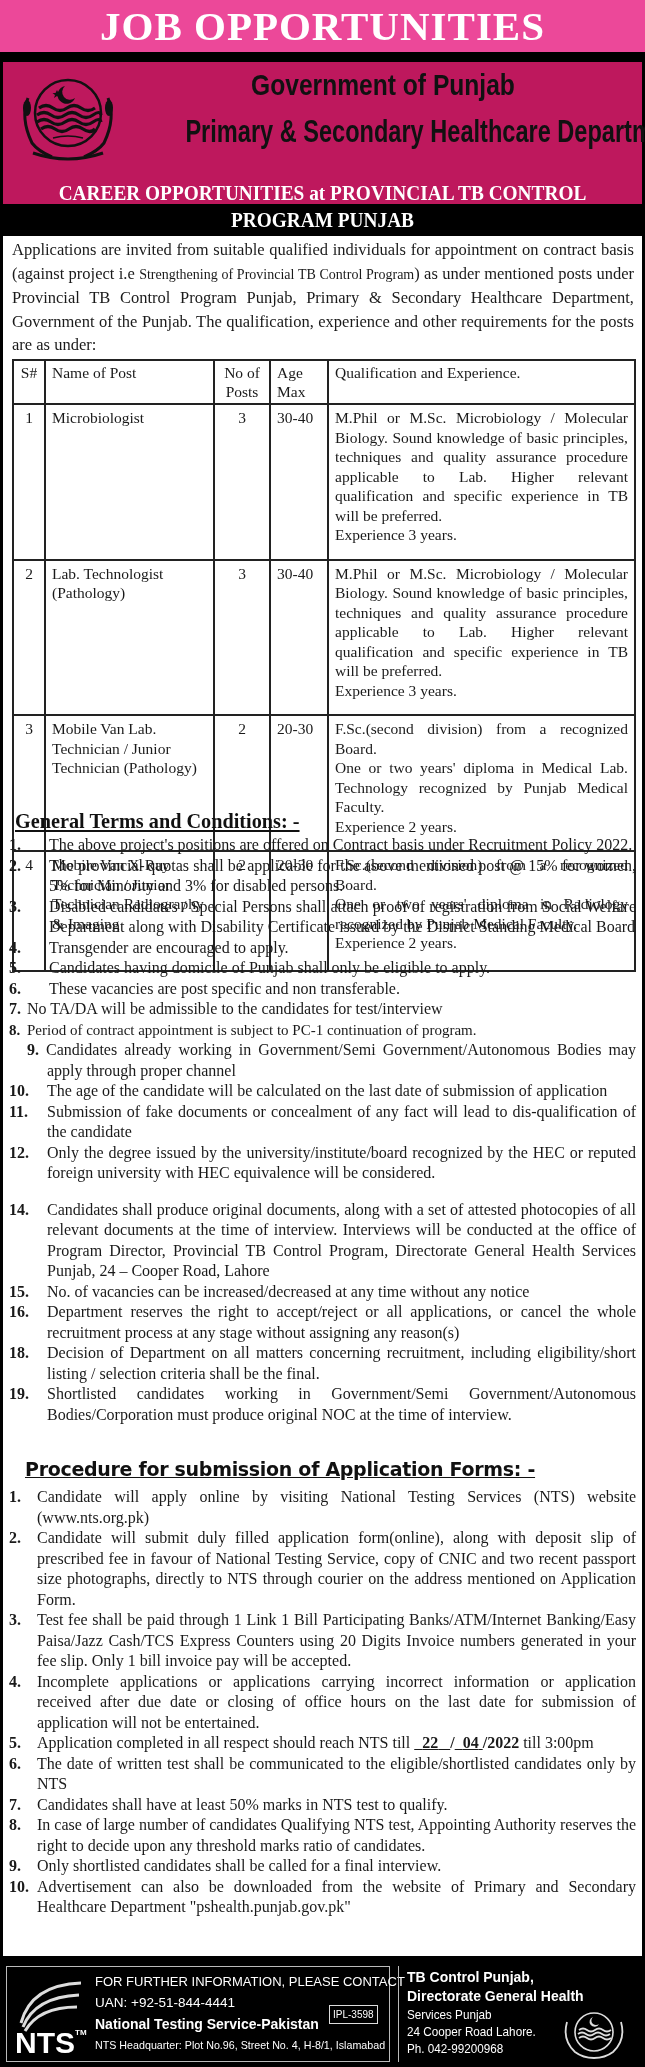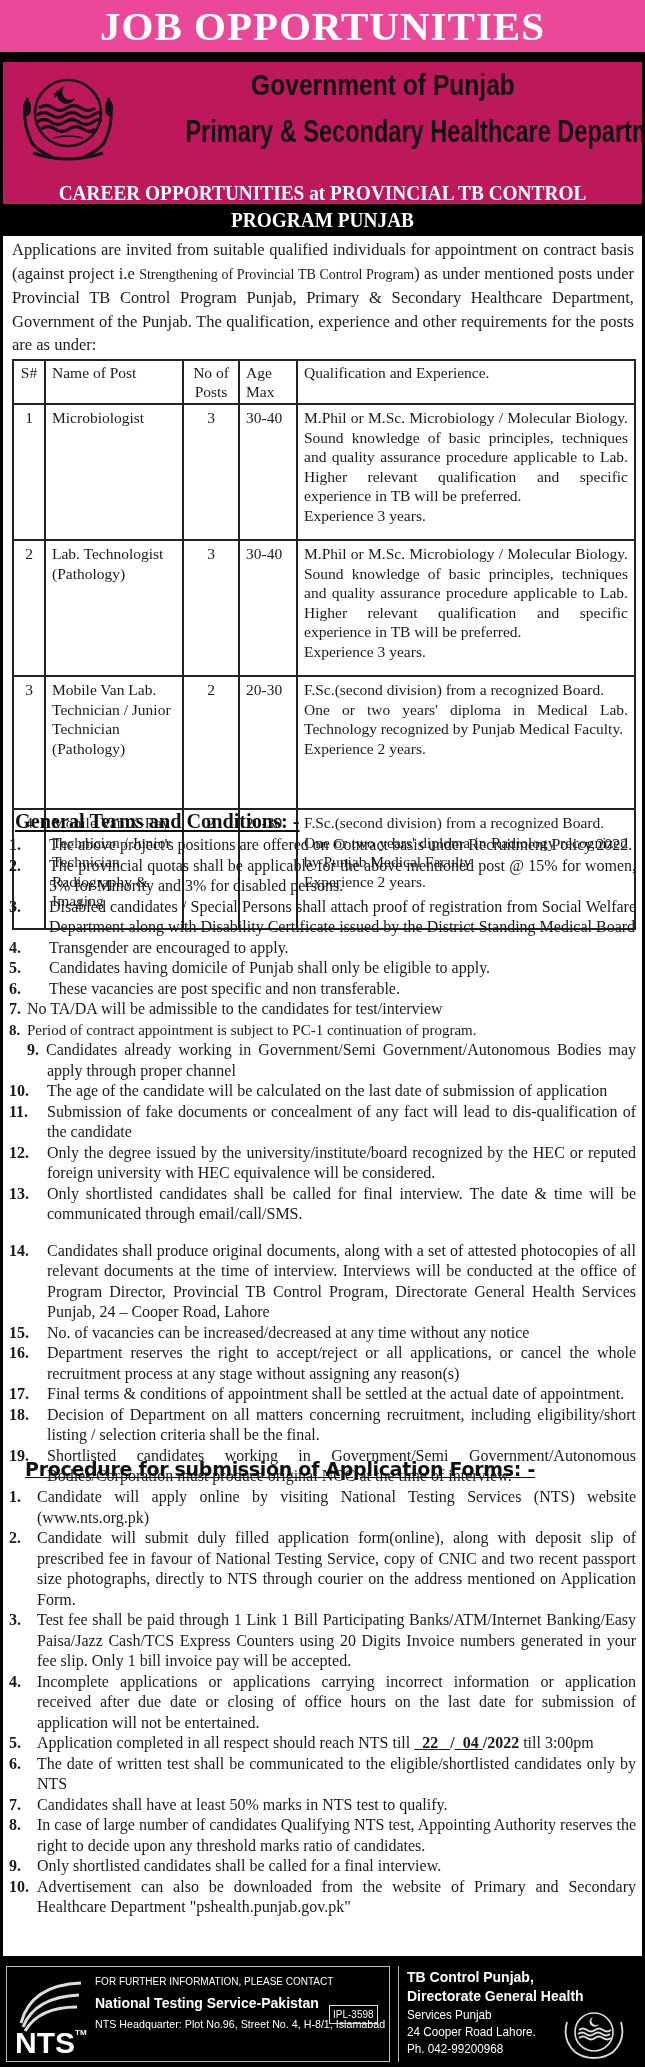--- a/index.html
+++ b/index.html
@@ -18,21 +18,21 @@
 
   .body { position: absolute; left: 3px; top: 236px; width: 639px; height: 1720px; background: #fff; }
 
   .intro { position: absolute; left: 9px; top: 2px; width: 622px; font-size: 16.5px; line-height: 23.5px; text-align: justify; color: #1a1a1a; font-family: "Liberation Serif", serif; }
   .intro .small { font-size: 14px; }
 
   table.posts { position: absolute; left: 9px; top: 123px; width: 624px; border-collapse: collapse; font-size: 15.5px; line-height: 19.5px; color: #1a1a1a; }
   table.posts th, table.posts td { border: 2px solid #222; vertical-align: top; padding: 3px 6px; text-align: left; font-weight: normal; }
   table.posts th { padding: 2px 6px; }
   table.posts .c-sn { width: 32px; text-align: center; }
-  table.posts .c-name { width: 138px; margin-left: 44px; }
+  table.posts .c-name { width: 169px; margin-left: 44px; }
   table.posts .c-num { width: 56px; text-align: center; }
   table.posts .c-age { width: 58px; }
   table.posts td.q { text-align: justify; padding-bottom: 14px; }
   table.posts td.q div { text-align: justify; }
 
   .sec-head { position: absolute; font-weight: bold; text-decoration: underline; color: #111; }
   .terms-head { left: 12px; top: 572px; font-size: 22px; font-family: "Liberation Serif", serif; transform: scaleX(0.92); transform-origin: left; }
   .proc-head { left: 22px; top: 1222px; font-size: 19px; font-family: "DejaVu Sans", sans-serif; letter-spacing: -0.3px; }
 
   ol.list { position: absolute; list-style: none; color: #1a1a1a; font-family: "Liberation Serif", serif; }
@@ -45,21 +45,21 @@
 
   .proc { left: 6px; top: 1251px; width: 627px; font-size: 16px; line-height: 20.5px; }
   .proc li { padding-left: 28px; }
 
   .u { text-decoration: underline; font-weight: bold; }
 
   .footer { position: absolute; left: 0; top: 1960px; width: 645px; height: 107px; background: #000; color: #fff; }
   .nts-box { position: absolute; left: 6px; top: 6px; width: 384px; height: 96px; border: 1px solid #bbb; }
   .nts-logo { position: absolute; left: 6px; top: 8px; width: 76px; height: 80px; }
   .nts-text { position: absolute; left: 88px; top: 4px; font-family: "Liberation Sans", sans-serif; color: #fff; }
-  .nts-text .l1 { font-size: 10px; line-height: 21px; white-space: nowrap; }
+  .nts-text .l1 { font-size: 13px; line-height: 21px; white-space: nowrap; }
   .nts-text .l2 { font-size: 13.5px; line-height: 21px; }
   .nts-text .l3 { font-size: 14px; font-weight: bold; line-height: 22px; }
   .nts-text .l4 { font-size: 11.5px; line-height: 20px; white-space: nowrap; transform: scaleX(0.93); transform-origin: left; }
   .ipl { position: absolute; left: 322px; top: 38px; border: 1px solid #ddd; padding: 0 3px; font-family: "Liberation Sans", sans-serif; font-size: 10px; line-height: 17px; color: #fff; }
 
   .tb-box { position: absolute; left: 398px; top: 6px; width: 241px; height: 96px; border-left: 1px solid #bbb; }
   .tb-text { position: absolute; left: 8px; top: 2px; font-family: "Liberation Sans", sans-serif; color: #fff; }
   .tb-text .t1 { font-size: 14px; font-weight: bold; line-height: 19px; white-space: nowrap; }
   .tb-text .t2 { font-size: 13px; line-height: 17px; white-space: nowrap; transform: scaleX(0.9); transform-origin: left; }
   .tb-logo { position: absolute; left: 160px; top: 42px; width: 70px; height: 52px; }
@@ -164,25 +164,23 @@
       <li><span class="num">3.</span><span>Disabled candidates / Special Persons shall attach proof of registration from Social Welfare Department along with Disability Certificate issued by the District Standing Medical Board</span></li>
       <li><span class="num">4.</span><span>Transgender are encouraged to apply.</span></li>
       <li><span class="num">5.</span><span>Candidates having domicile of Punjab shall only be eligible to apply.</span></li>
       <li><span class="num">6.</span><span>These vacancies are post specific and non transferable.</span></li>
       <li class="compact" style="padding-left:18px;"><span class="num">7.</span><span>No TA/DA will be admissible to the candidates for test/interview</span></li>
       <li class="compact" style="padding-left:18px;font-size:15px;"><span class="num">8.</span><span>Period of contract appointment is subject to PC-1 continuation of program.</span></li>
       <li style="padding-left:38px;text-indent:-20px;"><span style="font-weight:bold;">9.</span> <span>Candidates already working in Government/Semi Government/Autonomous Bodies may apply through proper channel</span></li>
       <li style="padding-left:38px;"><span class="num">10.</span><span>The age of the candidate will be calculated on the last date of submission of application</span></li>
       <li style="padding-left:38px;"><span class="num">11.</span><span>Submission of fake documents or concealment of any fact will lead to dis-qualification of the candidate</span></li>
       <li style="padding-left:38px;"><span class="num">12.</span><span>Only the degree issued by the university/institute/board recognized by the HEC or reputed foreign university with HEC equivalence will be considered.</span></li>
-      <li style="padding-left:38px;"><span class="num">13.</span><span>Only shortlisted candidates shall be called for final interview. The date &amp; time will be communicated through email/call/SMS.</span></li>
       <li style="padding-left:38px;margin-top:16px;"><span class="num">14.</span><span>Candidates shall produce original documents, along with a set of attested photocopies of all relevant documents at the time of interview. Interviews will be conducted at the office of Program Director, Provincial TB Control Program, Directorate General Health Services Punjab, 24 – Cooper Road, Lahore</span></li>
       <li style="padding-left:38px;"><span class="num">15.</span><span>No. of vacancies can be increased/decreased at any time without any notice</span></li>
       <li style="padding-left:38px;"><span class="num">16.</span><span>Department reserves the right to accept/reject or all applications, or cancel the whole recruitment process at any stage without assigning any reason(s)</span></li>
-      <li style="padding-left:38px;"><span class="num">17.</span><span>Final terms &amp; conditions of appointment shall be settled at the actual date of appointment.</span></li>
       <li style="padding-left:38px;"><span class="num">18.</span><span>Decision of Department on all matters concerning recruitment, including eligibility/short listing / selection criteria shall be the final.</span></li>
       <li style="padding-left:38px;"><span class="num">19.</span><span>Shortlisted candidates working in Government/Semi Government/Autonomous Bodies/Corporation must produce original NOC at the time of interview.</span></li>
     </ol>
 
     <div class="sec-head proc-head">Procedure for submission of Application Forms: -</div>
 
     <ol class="list proc">
       <li><span class="num">1.</span><span>Candidate will apply online by visiting National Testing Services (NTS) website (www.nts.org.pk)</span></li>
       <li><span class="num">2.</span><span>Candidate will submit duly filled application form(online), along with deposit slip of prescribed fee in favour of National Testing Service, copy of CNIC and two recent passport size photographs, directly to NTS through courier on the address mentioned on Application Form.</span></li>
       <li><span class="num">3.</span><span>Test fee shall be paid through 1 Link 1 Bill Participating Banks/ATM/Internet Banking/Easy Paisa/Jazz Cash/TCS Express Counters using 20 Digits Invoice numbers generated in your fee slip. Only 1 bill invoice pay will be accepted.</span></li>
@@ -200,20 +198,21 @@
     <div class="nts-box">
       <svg class="nts-logo" viewBox="0 0 76 80">
         <path d="M8 48 q10 -38 60 -40" fill="none" stroke="#ddd" stroke-width="3"></path>
         <path d="M10 52 q12 -30 56 -32" fill="none" stroke="#ddd" stroke-width="3"></path>
         <path d="M12 56 q14 -24 52 -24" fill="none" stroke="#ddd" stroke-width="3"></path>
         <text x="2" y="78" font-family="Liberation Sans, sans-serif" font-weight="bold" font-size="30" fill="#fff">NTS</text>
         <text x="62" y="60" font-family="Liberation Sans, sans-serif" font-weight="bold" font-size="8" fill="#fff">TM</text>
       </svg>
       <div class="nts-text">
         <div class="l1">FOR FURTHER INFORMATION, PLEASE CONTACT</div>
+        <div class="l2">UAN: +92-51-844-4441</div>
         <div class="l3">National Testing Service-Pakistan</div>
         <div class="l4">NTS Headquarter: Plot No.96, Street No. 4, H-8/1, Islamabad</div>
       </div>
       <div class="ipl">IPL-3598</div>
     </div>
 
     <div class="tb-box">
       <div class="tb-text">
         <div class="t1">TB Control Punjab,</div>
         <div class="t1">Directorate General Health</div>

